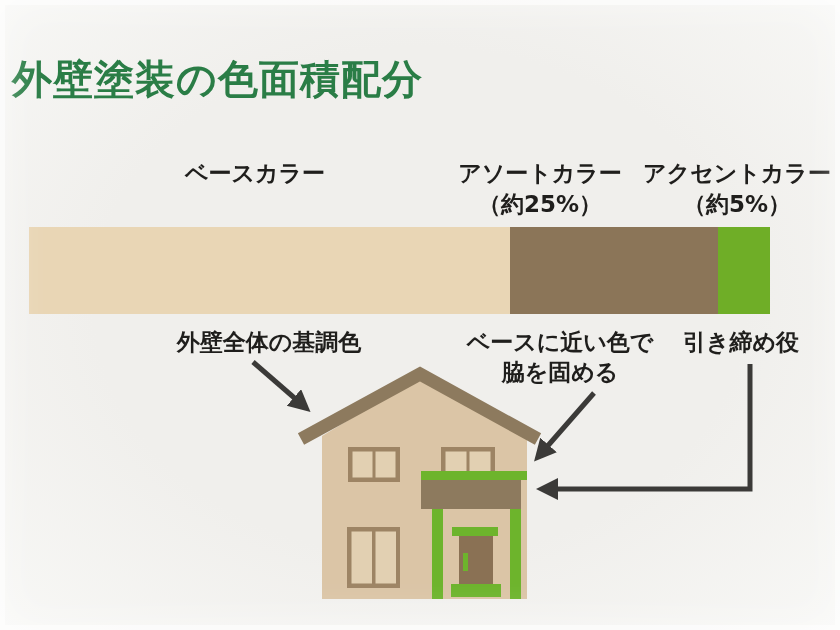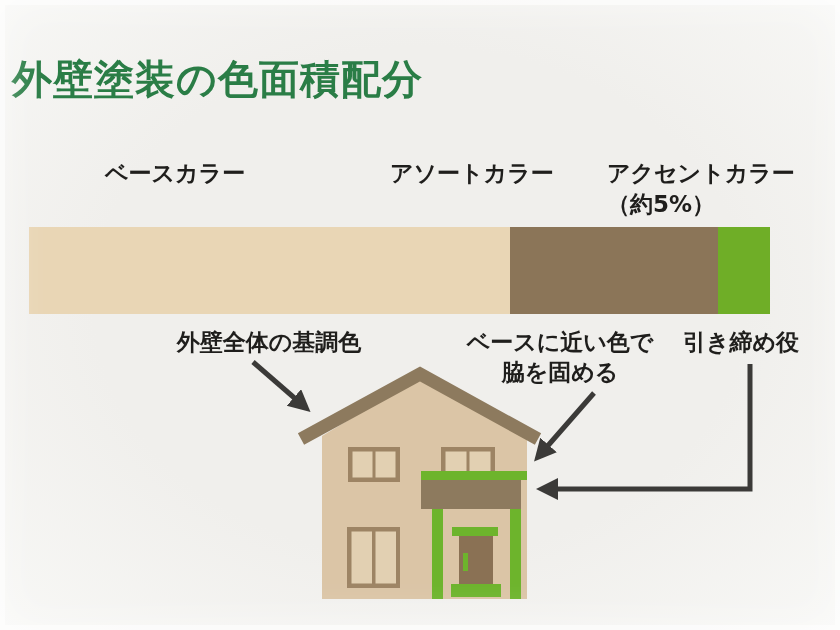--- a/index.html
+++ b/index.html
@@ -20,21 +20,21 @@
   }
   .canvas::after{
     content:"";position:absolute;inset:0;pointer-events:none;
     box-shadow:inset 0 0 0 5px rgba(255,255,255,.55), inset 0 0 48px rgba(255,255,255,.55);
   }
   .title{
     position:absolute;top:52px;left:12px;width:840px;
     font-size:40px;font-weight:800;color:var(--title);letter-spacing:1px;
   }
   .seg-label{
-    position:absolute;top:158px;color:var(--text);
+    position:absolute;top:158px;text-align:center;color:var(--text);
     font-size:23px;font-weight:700;line-height:31px;
   }
   .seg-label.l-base{left:105px;width:300px;}
   .seg-label.l-assort{left:390px;width:300px;}
   .seg-label.l-accent{left:607px;width:260px;}
   .bar{
     position:absolute;left:29px;top:227px;width:741px;height:87px;
     display:flex;flex-direction:row;
   }
   .seg{height:87px;}
@@ -64,20 +64,21 @@
 
 <div class="canvas">
 
   <h1 class="title">外壁塗装の色面積配分</h1>
 
   <div class="seg-label l-base">
     <div>ベースカラー</div>
   </div>
   <div class="seg-label l-assort">
     <div>アソートカラー</div>
+    <div>（約25%）</div>
   </div>
   <div class="seg-label l-accent">
     <div>アクセントカラー</div>
     <div>（約5%）</div>
   </div>
 
   <div class="bar">
     <div class="seg seg-base"></div>
     <div class="seg seg-assort"></div>
     <div class="seg seg-accent"></div>

